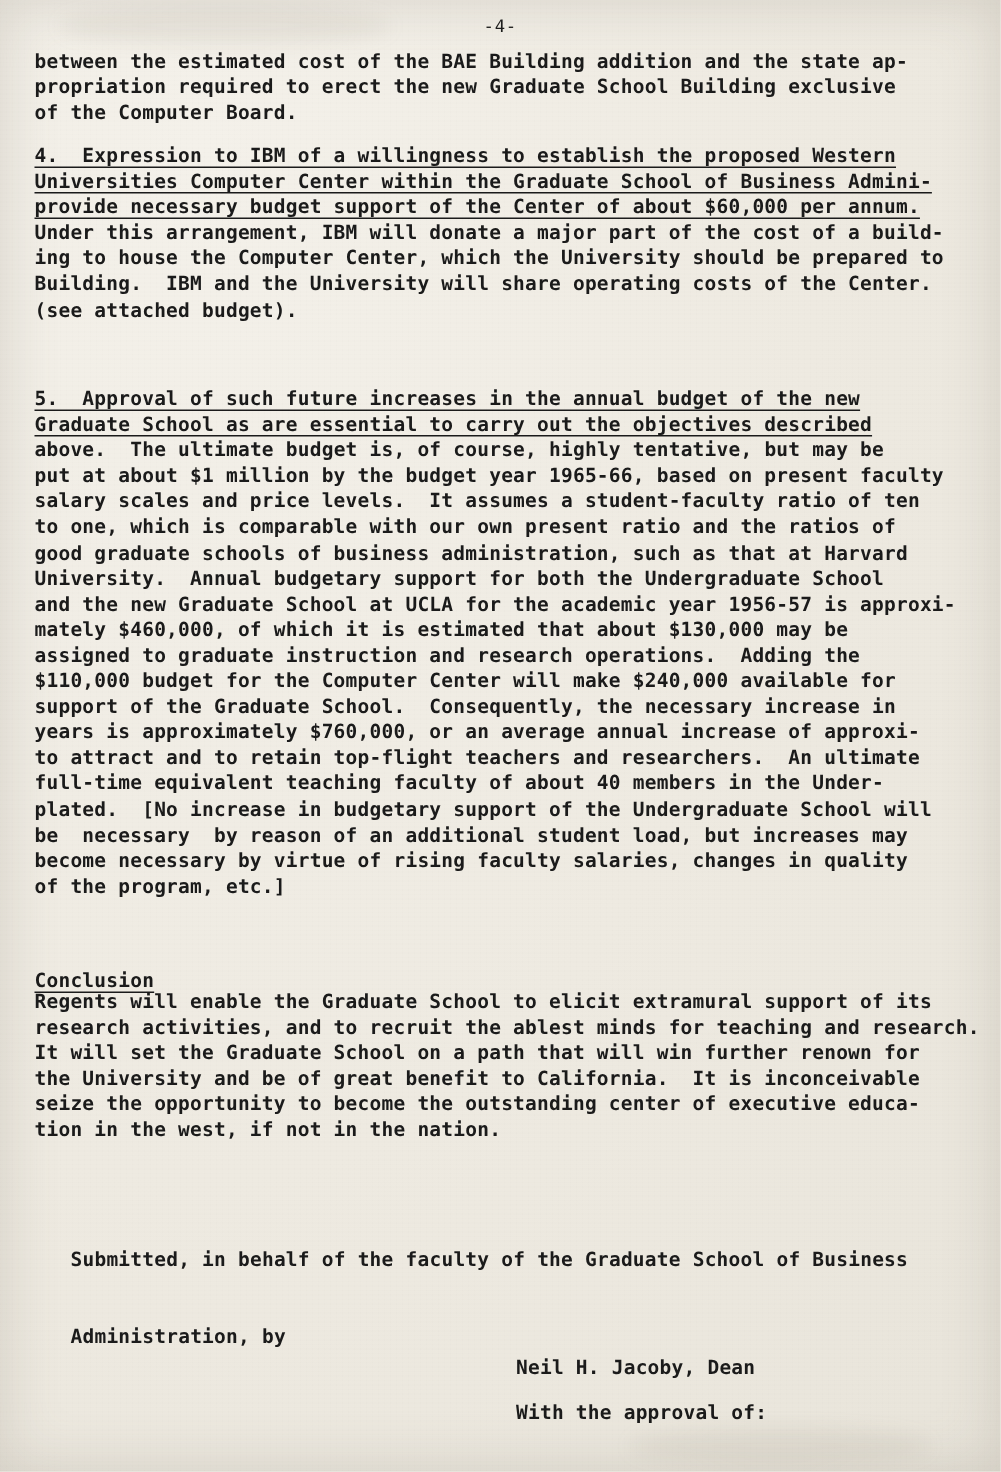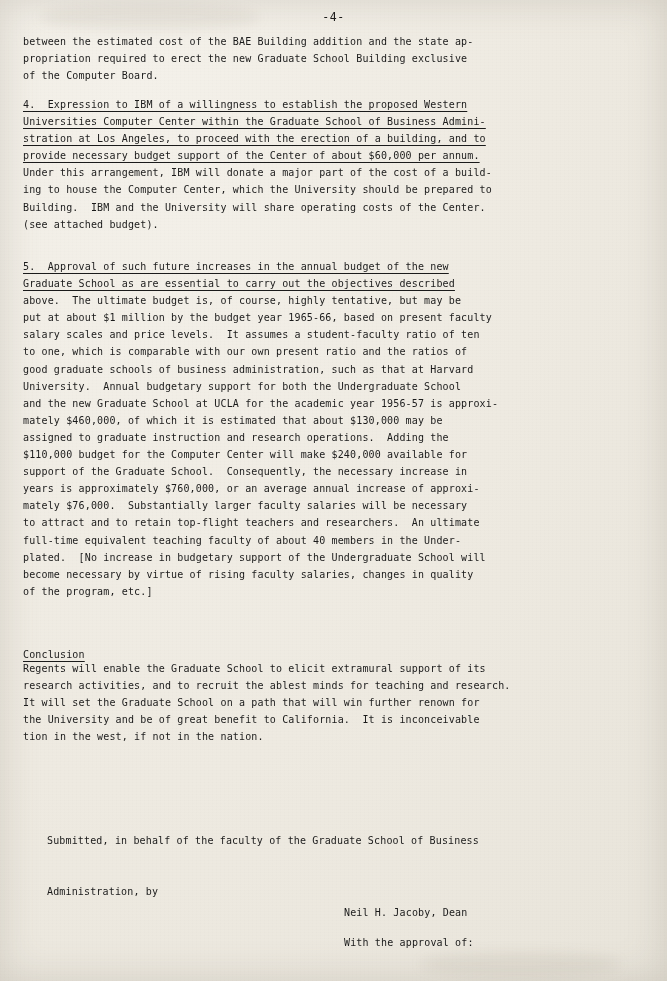--- a/index.html
+++ b/index.html
@@ -84,23 +84,24 @@
     left: 23px;
     top: 646px;
     font-size: 11.7px;
   }
   .sec4 { position: absolute; left: 23px; top: 96px; width: 622px; }
   .sec5 { position: absolute; left: 23px; top: 258px; width: 622px; }
   .intro { position: absolute; left: 23px; top: 33px; width: 622px; }
   .concl-body { position: absolute; left: 23px; top: 660px; width: 622px; }
   .line {
     white-space: pre;
-    font-size: 10px;
+    font-size: 13px;
     line-height: 17.1px;
     letter-spacing: 0.15px;
+    font-weight: bold;
   }
   .line.ul {
     text-decoration: underline;
     text-underline-offset: 2.5px;
     text-decoration-thickness: from-font;
   }
   .smudge {
     position: absolute;
     pointer-events: none;
     border-radius: 50%;
@@ -118,21 +119,20 @@
 
     <div class="intro">
       <div class="line">between the estimated cost of the BAE Building addition and the state ap-</div>
       <div class="line">propriation required to erect the new Graduate School Building exclusive</div>
       <div class="line">of the Computer Board.</div>
     </div>
 
     <div class="sec4">
       <div class="line ul">4.  Expression to IBM of a willingness to establish the proposed Western</div>
       <div class="line ul">Universities Computer Center within the Graduate School of Business Admini-</div>
-      <div class="line ul">stration at Los Angeles, to proceed with the erection of a building, and to</div>
       <div class="line ul">provide necessary budget support of the Center of about $60,000 per annum.</div>
       <div class="line">Under this arrangement, IBM will donate a major part of the cost of a build-</div>
       <div class="line">ing to house the Computer Center, which the University should be prepared to</div>
       <div class="line">Building.  IBM and the University will share operating costs of the Center.</div>
       <div class="line">(see attached budget).</div>
     </div>
 
     <div class="sec5">
       <div class="line ul">5.  Approval of such future increases in the annual budget of the new</div>
       <div class="line ul">Graduate School as are essential to carry out the objectives described</div>
@@ -141,35 +141,36 @@
       <div class="line">salary scales and price levels.  It assumes a student-faculty ratio of ten</div>
       <div class="line">to one, which is comparable with our own present ratio and the ratios of</div>
       <div class="line">good graduate schools of business administration, such as that at Harvard</div>
       <div class="line">University.  Annual budgetary support for both the Undergraduate School</div>
       <div class="line">and the new Graduate School at UCLA for the academic year 1956-57 is approxi-</div>
       <div class="line">mately $460,000, of which it is estimated that about $130,000 may be</div>
       <div class="line">assigned to graduate instruction and research operations.  Adding the</div>
       <div class="line">$110,000 budget for the Computer Center will make $240,000 available for</div>
       <div class="line">support of the Graduate School.  Consequently, the necessary increase in</div>
       <div class="line">years is approximately $760,000, or an average annual increase of approxi-</div>
-      <div class="line">mately $76,000.  Substantially larger faculty salaries will be necessary</div>
       <div class="line">to attract and to retain top-flight teachers and researchers.  An ultimate</div>
       <div class="line">full-time equivalent teaching faculty of about 40 members in the Under-</div>
       <div class="line">plated.  [No increase in budgetary support of the Undergraduate School will</div>
+      <div class="line">be  necessary  by reason of an additional student load, but increases may</div>
       <div class="line">become necessary by virtue of rising faculty salaries, changes in quality</div>
       <div class="line">of the program, etc.]</div>
     </div>
 
     <div class="conclusion-head line ul">Conclusion</div>
 
     <div class="concl-body">
       <div class="line">Regents will enable the Graduate School to elicit extramural support of its</div>
       <div class="line">research activities, and to recruit the ablest minds for teaching and research.</div>
       <div class="line">It will set the Graduate School on a path that will win further renown for</div>
       <div class="line">the University and be of great benefit to California.  It is inconceivable</div>
+      <div class="line">seize the opportunity to become the outstanding center of executive educa-</div>
       <div class="line">tion in the west, if not in the nation.</div>
     </div>
 
     <div class="submitted-block">
       <div class="line">Submitted, in behalf of the faculty of the Graduate School of Business</div>
       <div class="line">Administration, by</div>
     </div>
 
     <div class="sig-block">
       <div class="line">Neil H. Jacoby, Dean</div>

